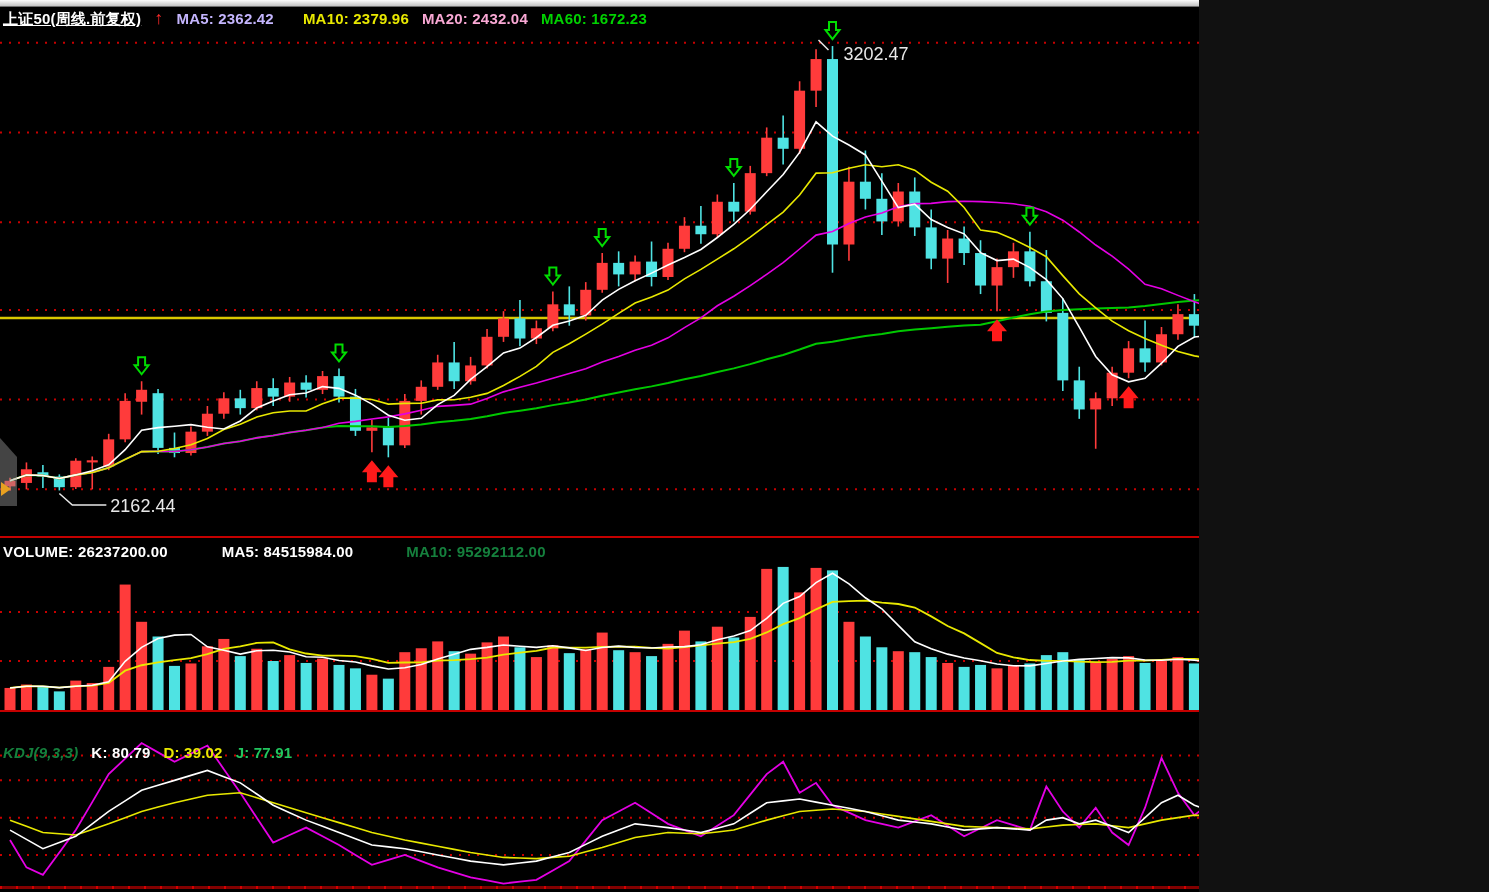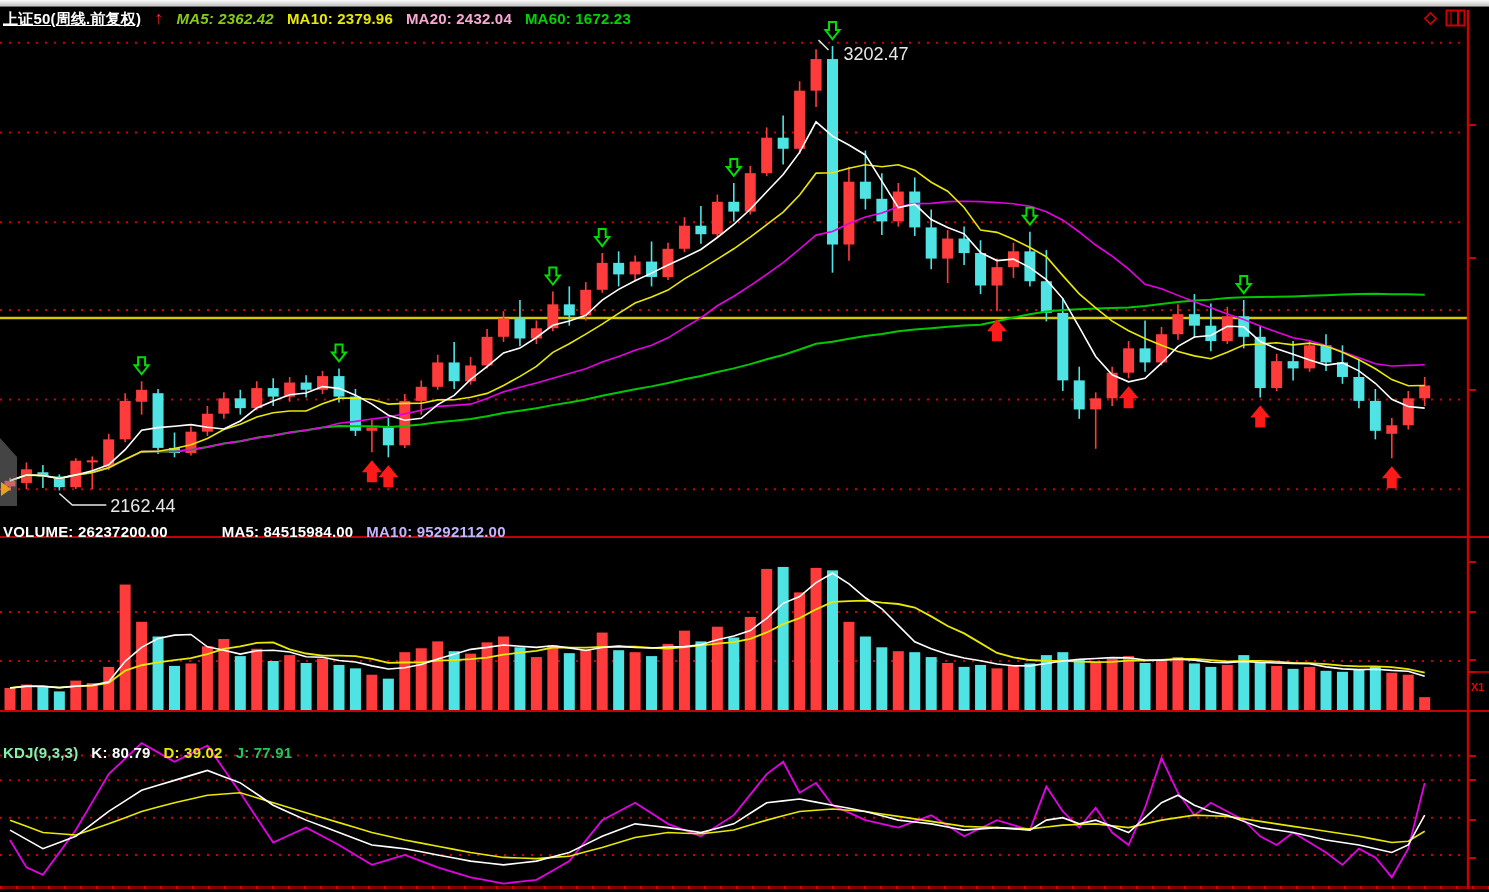--- a/index.html
+++ b/index.html
@@ -1,23 +1,23 @@
 <!DOCTYPE html>
 <html><head>
 <meta charset="utf-8">
 <style>
   html,body{margin:0;padding:0;background:#111;}
-  .screen{position:relative;width:1489px;height:892px;background:#000;overflow:hidden;
+  .screen{position:relative;width:1199px;height:892px;background:#000;overflow:hidden;
     font-family:"Liberation Sans","DejaVu Sans",sans-serif;}
   .top-strip{position:absolute;left:0;top:0;width:1489px;height:7px;
     background:linear-gradient(#fbfbfb,#c3c3c3);border-bottom:1px solid #6e6e6e;box-sizing:border-box;}
   .panel-hdr{position:absolute;left:3px;display:flex;gap:13px;align-items:baseline;
     font-size:15px;font-weight:bold;white-space:nowrap;z-index:5;letter-spacing:0.2px;}
   .hdr-price{top:10px;}
-  .hdr-vol{top:523px;}
+  .hdr-vol{top:543px;}
   .hdr-kdj{top:712px;}
   .chart-title{text-decoration:underline;}
   .up-arrow-glyph{font-size:18px;font-weight:900;line-height:14px;}
   svg.panel-svg{position:absolute;left:0;display:block;}
   #priceSvg{top:0;}
   #volSvg{top:538px;}
   #kdjSvg{top:712px;}
   .divider{position:absolute;left:0;width:1489px;height:2px;background:#c40000;z-index:4;}
   .d1{top:536px;} .d2{top:710px;}
   .bottom-axis{position:absolute;left:0;top:886px;width:1489px;height:3px;z-index:4;
@@ -32,34 +32,34 @@
 </style>
 </head>
 <body>
 
 <div class="screen">
   <div class="top-strip"></div>
 
   <div class="panel-hdr hdr-price">
     <span class="chart-title" style="color: rgb(255, 255, 255);">上证50(周线.前复权)</span>
     <span class="up-arrow-glyph" style="color: rgb(255, 42, 42);">↑</span>
-    <span style="color: #84cc16; font-style: italic;">MA5: 2362.42</span>
-    <span style="color: rgb(232, 232, 0);">MA10: 2379.96</span>
+    <span style="color: #c4b5fd;">MA5: 2362.42</span>
+    <span style="color: rgb(232, 232, 0); margin-left: 16px;">MA10: 2379.96</span>
     <span style="color: #f9a8d4;">MA20: 2432.04</span>
     <span style="color: rgb(0, 210, 0);">MA60: 1672.23</span>
   </div>
 
   <div class="panel-hdr hdr-vol">
     <span style="color: rgb(255, 255, 255);">VOLUME: 26237200.00</span>
     <span style="color: rgb(255, 255, 255); padding-left: 41px;">MA5: 84515984.00</span>
-    <span style="color: #c4b5fd;">MA10: 95292112.00</span>
+    <span style="color: #15803d; margin-left: 40px;">MA10: 95292112.00</span>
   </div>
 
   <div class="panel-hdr hdr-kdj">
-    <span style="color: #86efac;">KDJ(9,3,3)</span>
+    <span style="color: #15803d; font-style: italic;">KDJ(9,3,3)</span>
     <span style="color: rgb(255, 255, 255);">K: 80.79</span>
     <span style="color: rgb(232, 232, 0); margin-top: 32px;">D: 39.02</span>
     <span style="color: #22c55e;">J: 77.91</span>
   </div>
 
   <svg id="priceSvg" class="panel-svg" width="1468" height="536" viewBox="0 0 1468 536">
       <polyline points="0,42.819 1468,42.819" fill="none" stroke="#c80000" stroke-width="2" stroke-dasharray="2,7"></polyline>
       <polyline points="0,132.55200000000002 1468,132.55200000000002" fill="none" stroke="#c80000" stroke-width="2" stroke-dasharray="2,7"></polyline>
       <polyline points="0,222.285 1468,222.285" fill="none" stroke="#c80000" stroke-width="2" stroke-dasharray="2,7"></polyline>
       <polyline points="0,309.8815 1468,309.8815" fill="none" stroke="#c80000" stroke-width="2" stroke-dasharray="2,7"></polyline>

